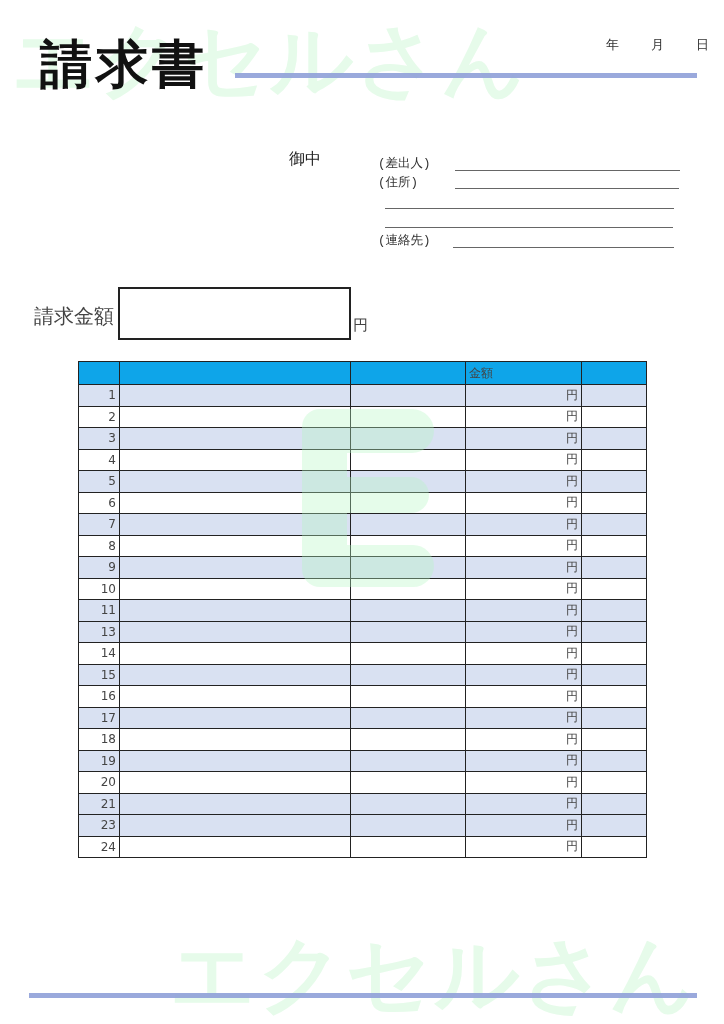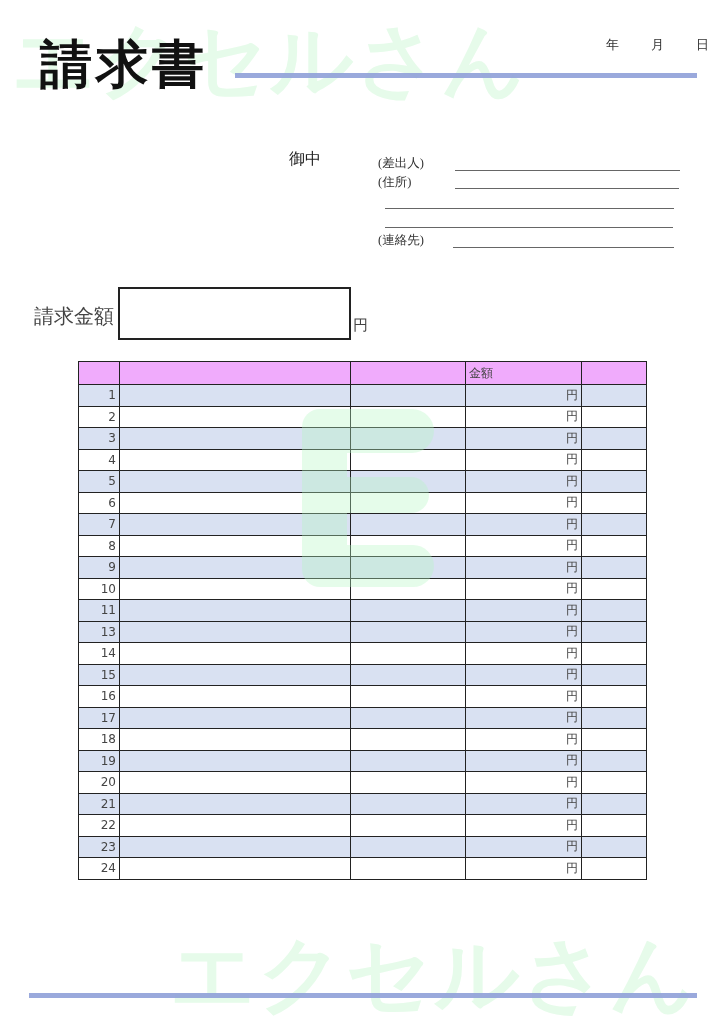--- a/index.html
+++ b/index.html
@@ -16,34 +16,34 @@
 
   
   .title { position:absolute; left:40px; top:38px; font-family:"DejaVu Serif", serif;
            font-size:52px; line-height:1; color:#111; z-index:2; letter-spacing:4px;font-weight:bold; }
   .title-rule { position:absolute; left:235px; top:73px; width:462px; height:5px;
                 background:#8fa0d8; z-index:2; opacity:0.9; }
   .date { position:absolute; top:36px; font-size:13px; color:#333; z-index:2; }
 
   .onchu { position:absolute; left:289px; top:149px; font-family:"DejaVu Serif", serif;
            font-size:16px; color:#222; z-index:2; }
-  .sender-label { position:absolute; font-family:Liberation Serif, serif; font-size:12.5px; color:#333; z-index:2; }
+  .sender-label { position:absolute; font-family:Liberation Mono, monospace; font-size:12.5px; color:#333; z-index:2; }
   .line { position:absolute; height:1px; background:#666; z-index:2; }
 
   .amount-label { position:absolute; left:34px; top:303px; font-size:20px; color:#444; z-index:2; }
   .amount-box { position:absolute; left:118px; top:287px; width:229px; height:49px;
                 border:2px solid #222; background:#fff; z-index:2; }
   .yen-big { position:absolute; left:353px; top:316px; font-size:15px; color:#444; z-index:2; }
 
   
   table.items { position:absolute; left:78px; top:361px; border-collapse:collapse;
                 z-index:2; font-size:12px; color:#444; }
   table.items td, table.items th { border:1px solid #222; padding:0 3px; height:21.5px;
                  box-sizing:border-box; font-weight:normal; }
-  table.items th { background:#f0abfc; height:23px; text-align:left; }
+  table.items th { background:#0ea5e9; height:23px; text-align:left; }
   table.items tr.alt td { background:#d9e1f2; }
   table.items tr.plain td { background:#ffffff; }
   td.num { text-align:right; width:41px; }
   td.yen { text-align:right; }
 
   .footer-rule { position:absolute; left:29px; top:993px; width:668px; height:5px;
                  background:#8fa0d8; z-index:2; opacity:0.9; }
 </style>
 </head>
 <body>
@@ -222,27 +222,20 @@
         <td class="yen">円</td>
         <td></td>
       </tr>
       <tr class="alt">
         <td class="num">21</td>
         <td></td>
         <td></td>
         <td class="yen">円</td>
         <td></td>
       </tr>
-      <tr class="plain">
-        <td class="num">22</td>
-        <td></td>
-        <td></td>
-        <td class="yen">円</td>
-        <td></td>
-      </tr>
       <tr class="alt">
         <td class="num">23</td>
         <td></td>
         <td></td>
         <td class="yen">円</td>
         <td></td>
       </tr>
       <tr class="plain">
         <td class="num">24</td>
         <td></td>

